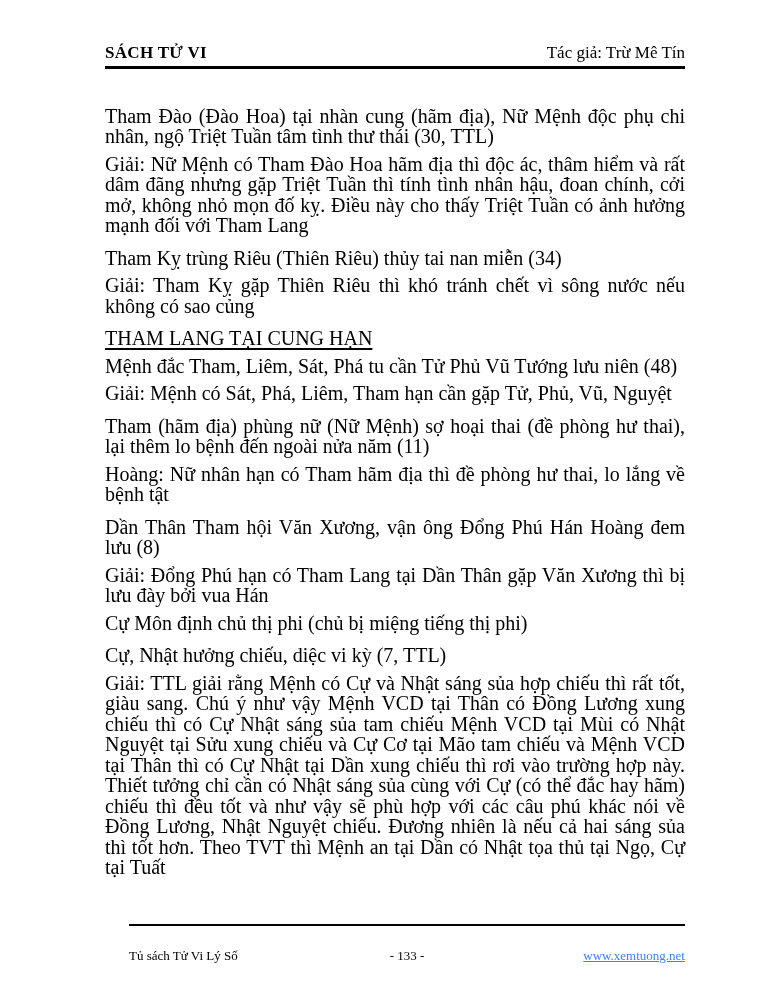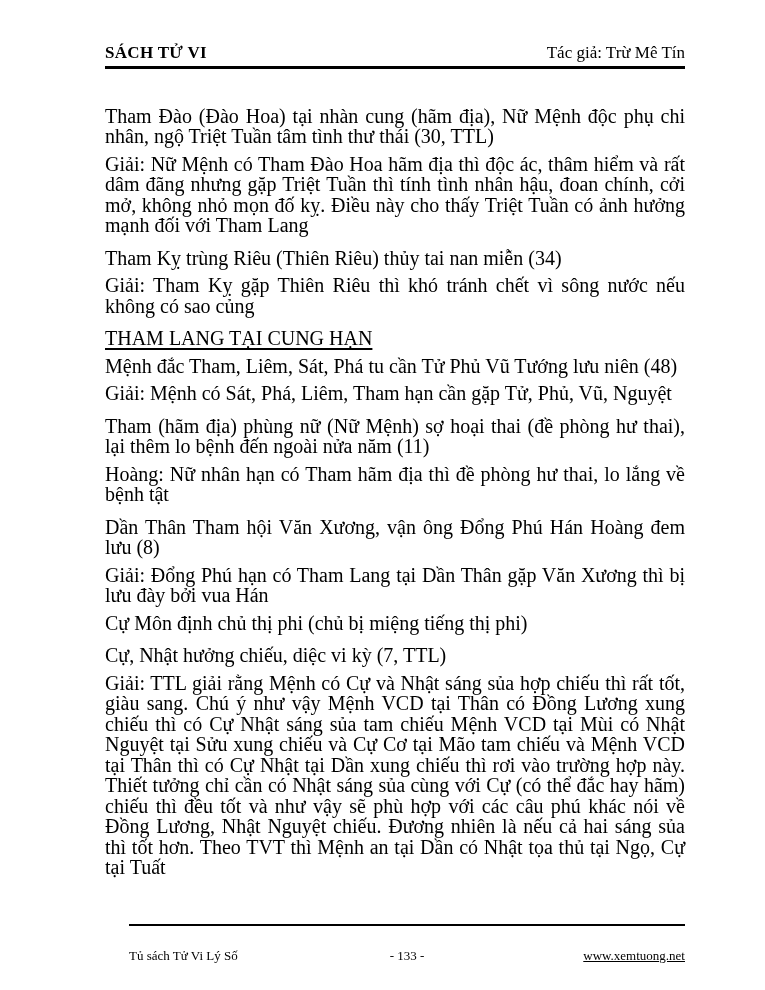--- a/index.html
+++ b/index.html
@@ -56,21 +56,21 @@
     padding-top: 22px;
     display: flex;
     align-items: baseline;
     font-size: 13px;
     margin-left: 24px;
   }
   .footer .f-left  { flex: 1; text-align: left; }
   .footer .f-center{ flex: 1; text-align: center; }
   .footer .f-right { flex: 1; text-align: right; }
   .footer a {
-    color: #000000;
+    color: #3b82f6;
     text-decoration: underline;
     cursor: pointer;
   }
 </style>
 </head>
 <body>
 
 <div class="page">
 
   <div class="header">

